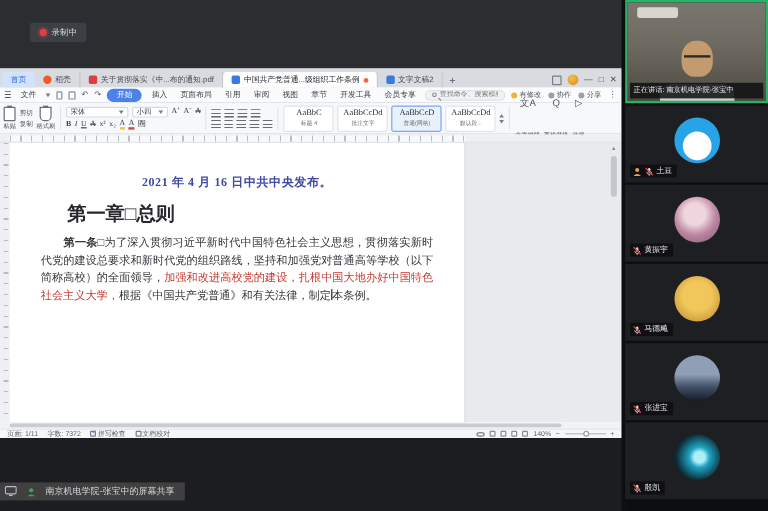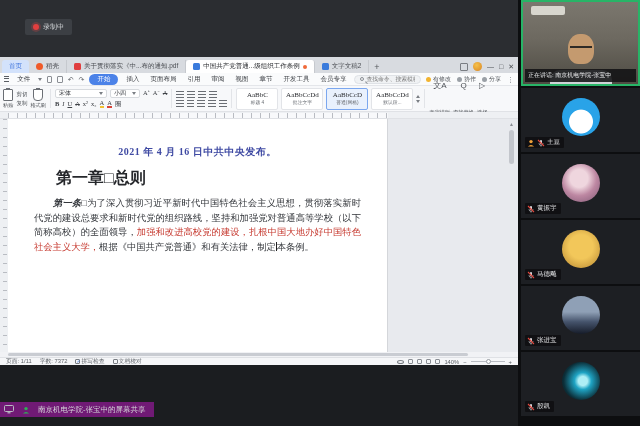--- a/index.html
+++ b/index.html
@@ -7,21 +7,21 @@
     font-family:"Liberation Sans","DejaVu Sans",sans-serif; }
   .stage { position:relative; width:640px; height:426px; background:#2b2d31; overflow:hidden; }
 
   
   .rec-pill { position:absolute; left:25px; top:19px; height:16px; display:flex; align-items:center;
     gap:4px; background:#3c3f44; border-radius:2px; padding:0 8px; }
   .rec-dot { width:6px; height:6px; border-radius:50%; background:#e23f3f; box-shadow:0 0 0 2px rgba(226,63,63,.25); }
   .rec-pill span { font-size:7px; color:#d7d9dc; }
 
   .share-banner { position:absolute; left:0px; top:402px; height:15px; display:inline-flex; align-items:center;
-    gap:8px; background:#701a75; padding:0 8px 0 4px;text-align:right; }
+    gap:8px; background:#404040; padding:0 8px 0 4px;text-align:right; }
   .share-banner .txt { font-size:7.5px; color:#d4d6d9; }
   .mini-ico { display:inline-block; }
 
   .bottom-dark { position:absolute; left:0; top:365px; width:521px; height:61px; background:#1b1d20; }
 
   
   .sidebar { position:absolute; left:521px; top:0; width:119px; height:426px; background:#0d0e10;
     display:flex; flex-direction:column; }
   .tile { position:relative; width:100%; height:64px; margin-bottom:2px; background:#1d1f23; overflow:hidden; }
   .tile.video { height:86px; border:2px solid #28b467; background:linear-gradient(180deg,#7b776e 0%,#6d6960 45%,#4e4b43 100%); }
@@ -115,21 +115,21 @@
 
   .docarea { position:relative; height:233px; background:#e8eaee; overflow:hidden; }
   .vruler { position:absolute; left:0; top:0; width:8px; height:100%; background:#eef0f3;
     background-image:repeating-linear-gradient(180deg,#b9bcc2 0 1px,transparent 1px 9px); background-size:4px 100%; background-repeat:no-repeat; background-position:right 1px top; }
   .pagewrap { position:absolute; left:8px; top:0; width:380px; height:233px; background:#ffffff;
     border-right:1px solid #d4d6da; padding:26px 26px 0 26px; overflow:hidden; }
   .docfont { font-family:"Liberation Serif","DejaVu Serif",serif; }
   .dateline { text-align:center; font-size:10px; color:#3f4aa3; font-weight:bold; margin-bottom:9px; letter-spacing:.5px; }
   .chapter { font-size:16px; font-weight:bold; color:#26282c; text-indent:22px; margin-bottom:7px; }
   .para { font-size:9.3px; line-height:14.5px; color:#33363b; text-align:justify; text-indent:19px; margin-bottom:10px; }
-  .para .lead { font-weight:bold;font-style:italic; }
+  .para .lead { font-weight:bold; }
   .para .red { color:#c6392f; }
   .cursor-ibeam { display:inline-block; width:1px; height:9px; background:#222; vertical-align:-1px; }
   .vscroll { position:absolute; right:3px; top:2px; width:7px; height:229px; }
   .vscroll .arrow { width:7px; height:7px; font-size:5px; color:#8a8e94; text-align:center; line-height:7px; }
   .vscroll .thumb { width:5px; height:34px; background:#c3c6cc; border-radius:3px; margin:2px auto; }
 
   .hscroll { height:5px; background:#f1f2f5; position:relative; }
   .hscroll .thumb { position:absolute; left:8px; top:1px; width:460px; height:3px; background:#c9ccd2; border-radius:2px; }
 
   .statusbar { display:flex; align-items:center; height:8px; background:#f5f6f8; border-top:1px solid #dfe1e5;

